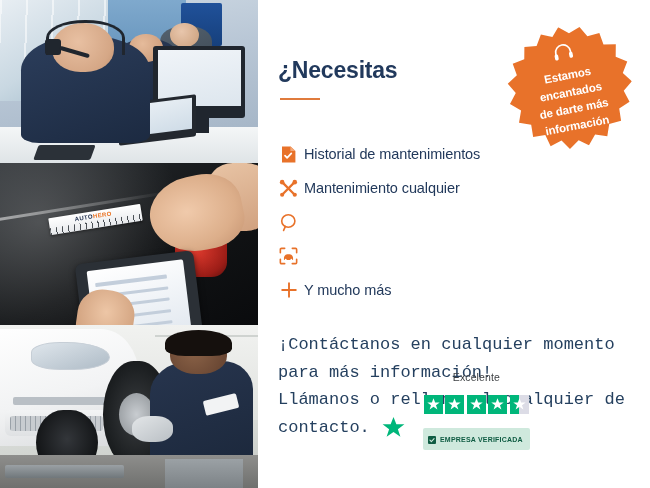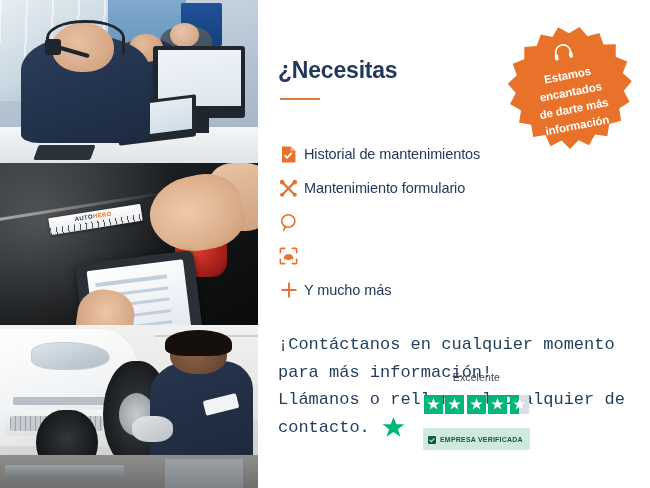--- a/index.html
+++ b/index.html
@@ -553,21 +553,21 @@
             <g stroke="#e8722a" stroke-width="2.4" stroke-linecap="round">
               <path d="M4.4 4.4L15.2 15.2"></path>
               <path d="M15.4 4.4L4.6 15.2"></path>
             </g>
             <circle cx="3.3" cy="3.3" r="2.4" fill="#e8722a"></circle>
             <circle cx="16.6" cy="3.3" r="2.4" fill="#e8722a"></circle>
             <circle cx="3.3" cy="16.6" r="2.2" fill="#e8722a"></circle>
             <circle cx="16.6" cy="16.6" r="2.2" fill="#e8722a"></circle>
           </svg>
         </span>
-        <span class="flabel">Mantenimiento formulario</span>
+        <span class="flabel">Mantenimiento cualquier</span>
       </li>
 
       <li>
         <span class="ico">
           <svg width="18" height="19" viewBox="0 0 18 19">
             <ellipse cx="8.3" cy="8" rx="6.6" ry="6.2" stroke="#e8722a" stroke-width="1.6" fill="none"></ellipse>
             <path d="M5.4 13.4L3.6 17.4" stroke="#e8722a" stroke-width="1.6" stroke-linecap="round"></path>
           </svg>
         </span>
       </li>

